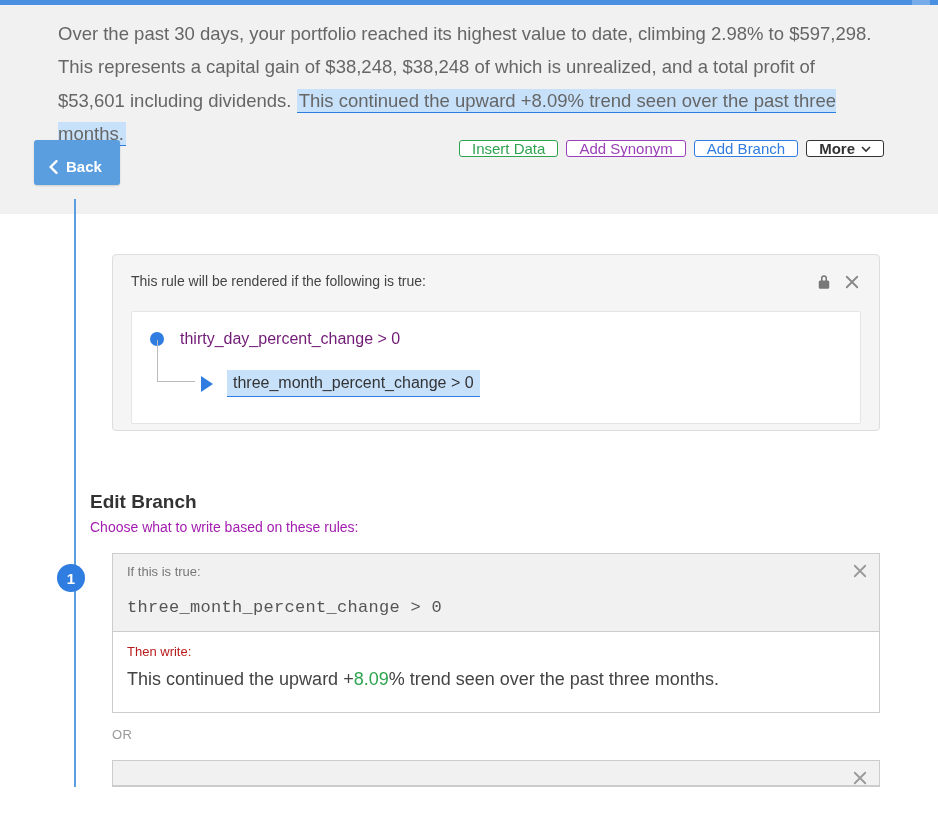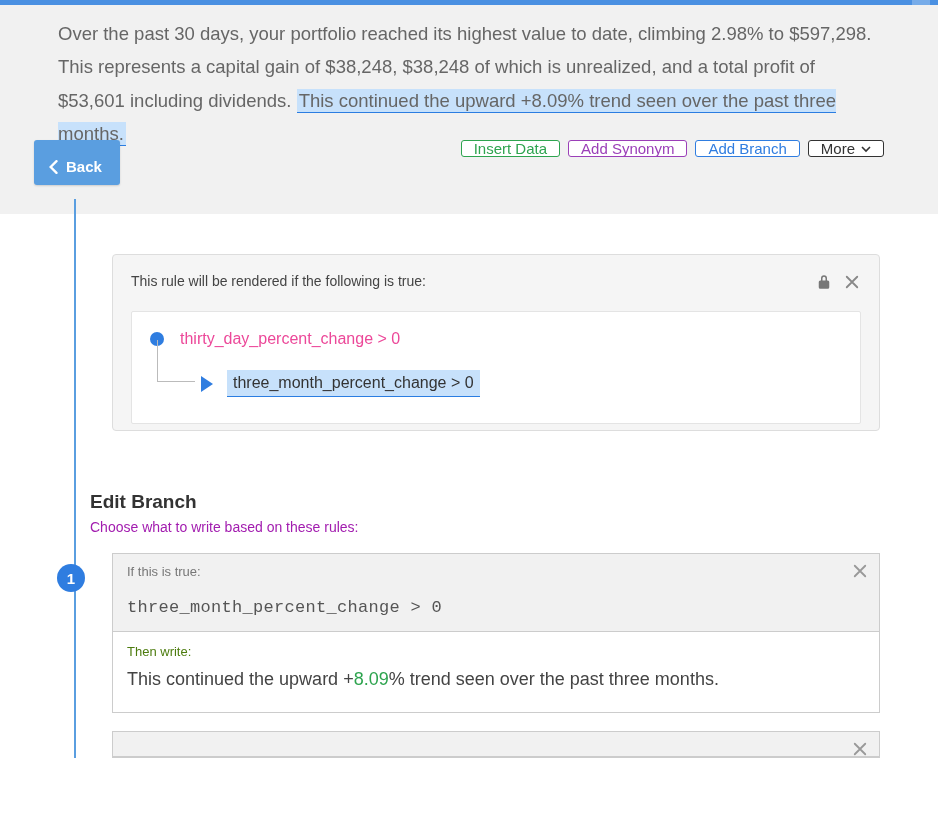--- a/index.html
+++ b/index.html
@@ -73,21 +73,21 @@
       font-size:15px;
       font-weight:500;
       padding: 0 12px;
       border-radius:3px;
       cursor:pointer;
       line-height:1;
     }
     .pill-green { color:#2ea44f; border-color:#2ea44f; }
     .pill-purple{ color:#9b3fb8; border-color:#9b3fb8; }
     .pill-blue  { color:#2f7de0; border-color:#2f7de0; }
-    .pill-more  { color:#333; border-color:#333; display:inline-flex; align-items:center; gap:6px;}
+    .pill-more  { color:#333; border-color:#333; display:inline-flex; align-items:center; gap:6px;font-weight:bold;}
 
     .main-area {
       position: relative;
       padding: 40px 58px 0 58px;
       background:#fff;
     }
     .timeline {
       position:absolute;
       left: 74px;
       top: -15px;
@@ -125,21 +125,21 @@
       padding: 18px 18px 26px 18px;
       position: relative;
     }
     .tree-row1 { display:flex; align-items:center; gap:16px; }
     .bullet-dot{
       width:14px; height:14px; border-radius:50%;
       background:#2f7de0;
       flex-shrink:0;
     }
     .cond-link {
-      color:#ec4899;
+      color:#701a75;
       font-size:16px;
       cursor:pointer;
       text-align:right;
     }
     .tree-row2 {
       margin-top: 22px;
       margin-left: 7px;
       display:flex;
       align-items:center;
       position:relative;
@@ -229,21 +229,21 @@
       top:8px;
       cursor:pointer;
       color:#999;
     }
     .close-x svg{width:18px;height:18px;}
     .branch-then {
       padding: 12px 14px 22px 14px;
     }
     .then-label {
       font-size:13px;
-      color:#4d7c0f;
+      color:#b91c1c;
       margin-bottom:10px;
     }
     .then-text {
       font-size:18px;
       color:#444;
     }
     .val-green { color:#2ea44f; }
     .or-divider {
       margin-left:54px;
       margin-top:14px;
@@ -332,20 +332,21 @@
       <div class="code-line">three_month_percent_change &gt; 0</div>
     </div>
     <div class="branch-then">
       <div class="then-label">Then write:</div>
       <div class="then-text">
         <span>This continued the upward +</span><span class="val-green">8.09</span><span>% trend seen over the past three months.</span>
       </div>
     </div>
   </div>
 
+  <div class="or-divider">OR</div>
 
   <div class="branch-card" style="margin-bottom:0;">
 
     <div class="branch-if">
       <span class="close-x">
         <svg viewBox="0 0 24 24">
             <path stroke="#999" stroke-width="2.4" stroke-linecap="round" d="M5 5 L19 19 M19 5 L5 19"></path>
           </svg>
       </span>
 

